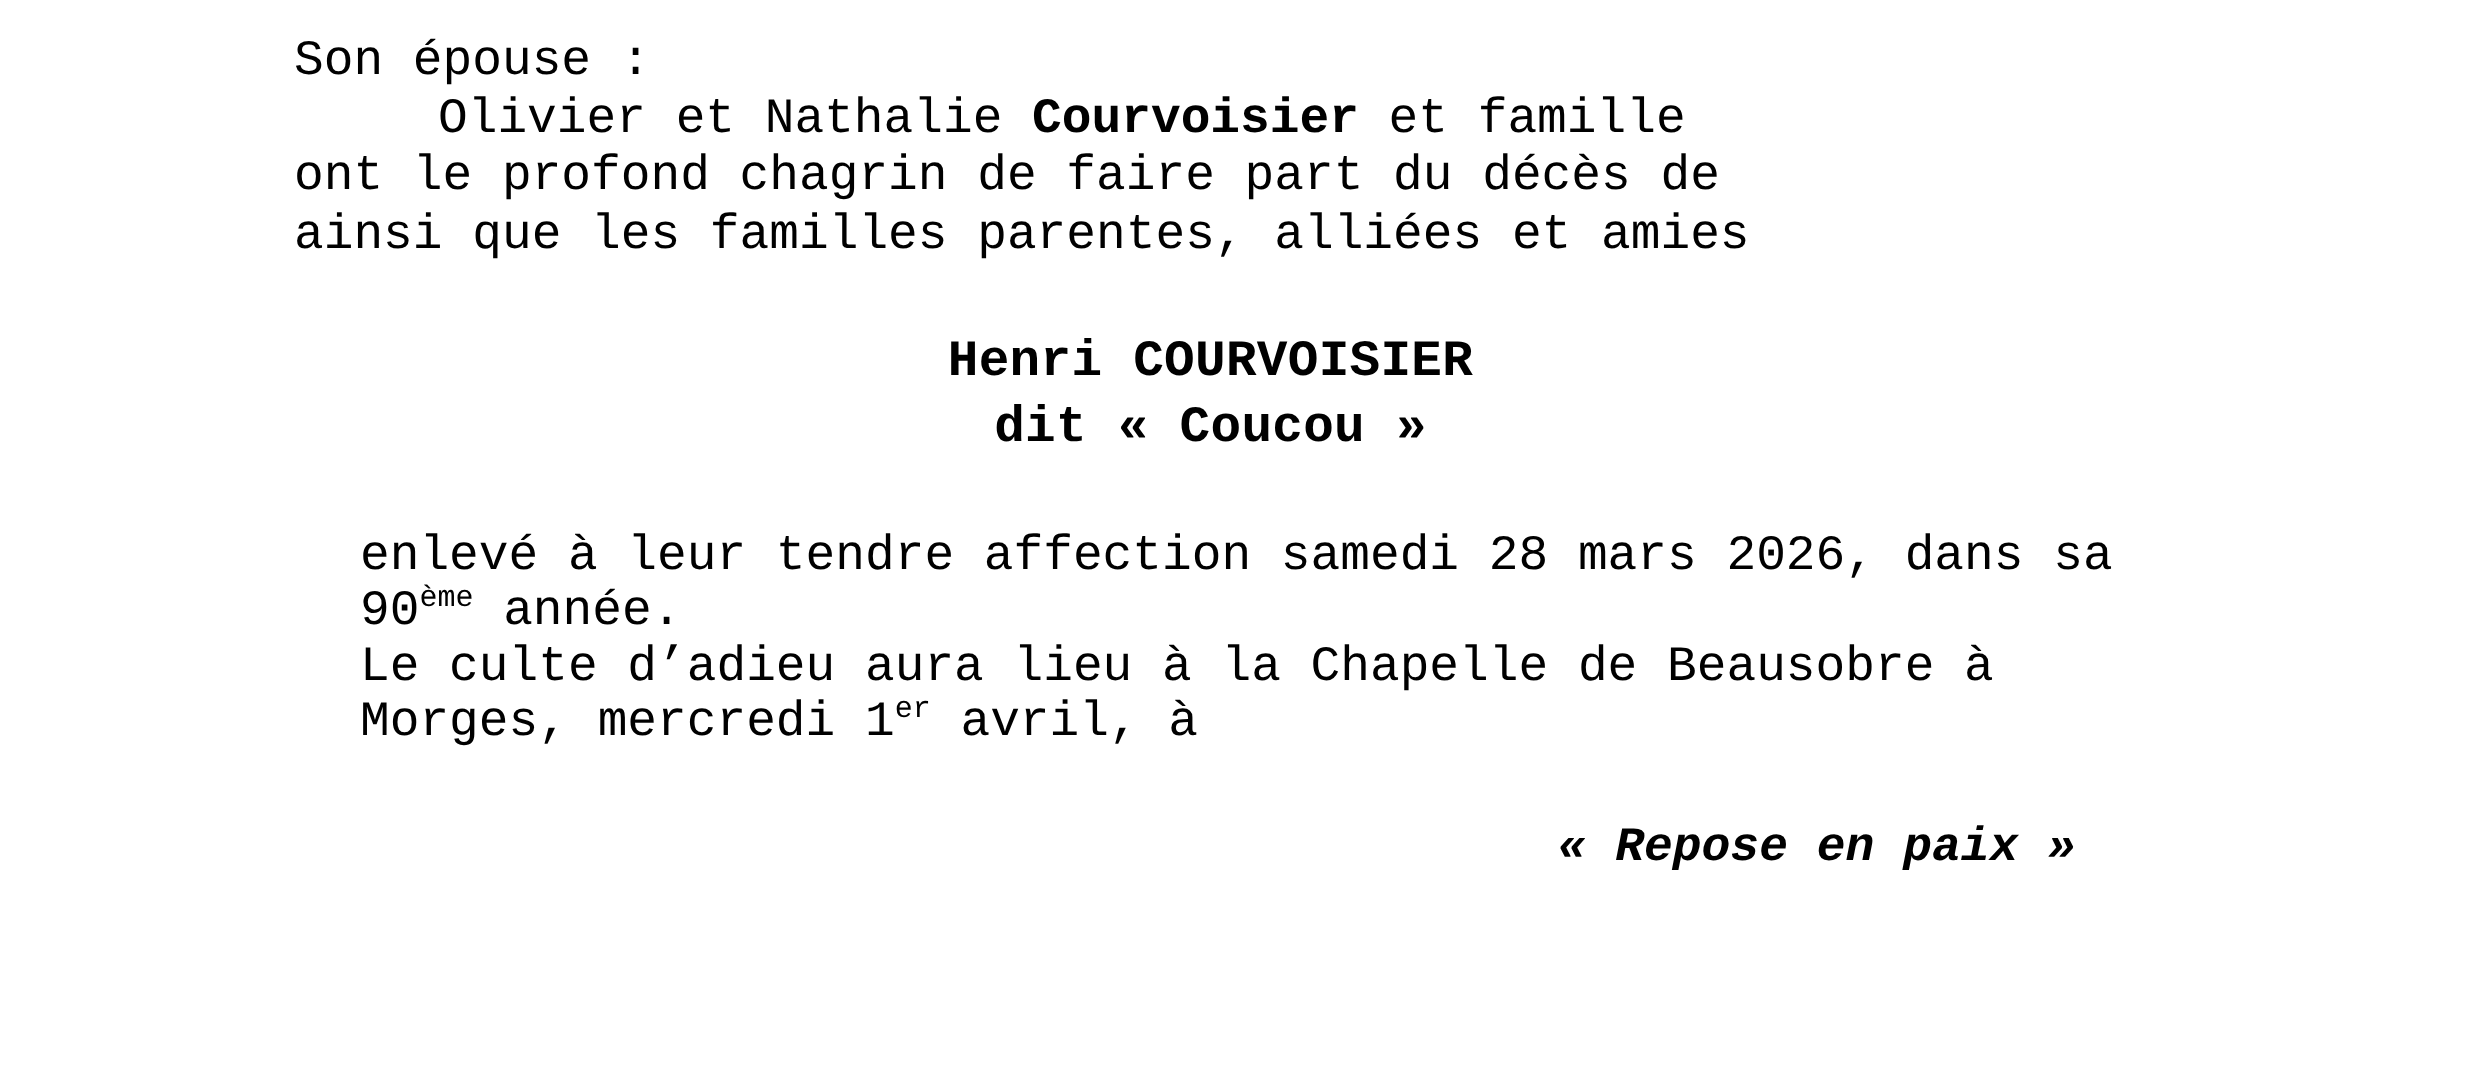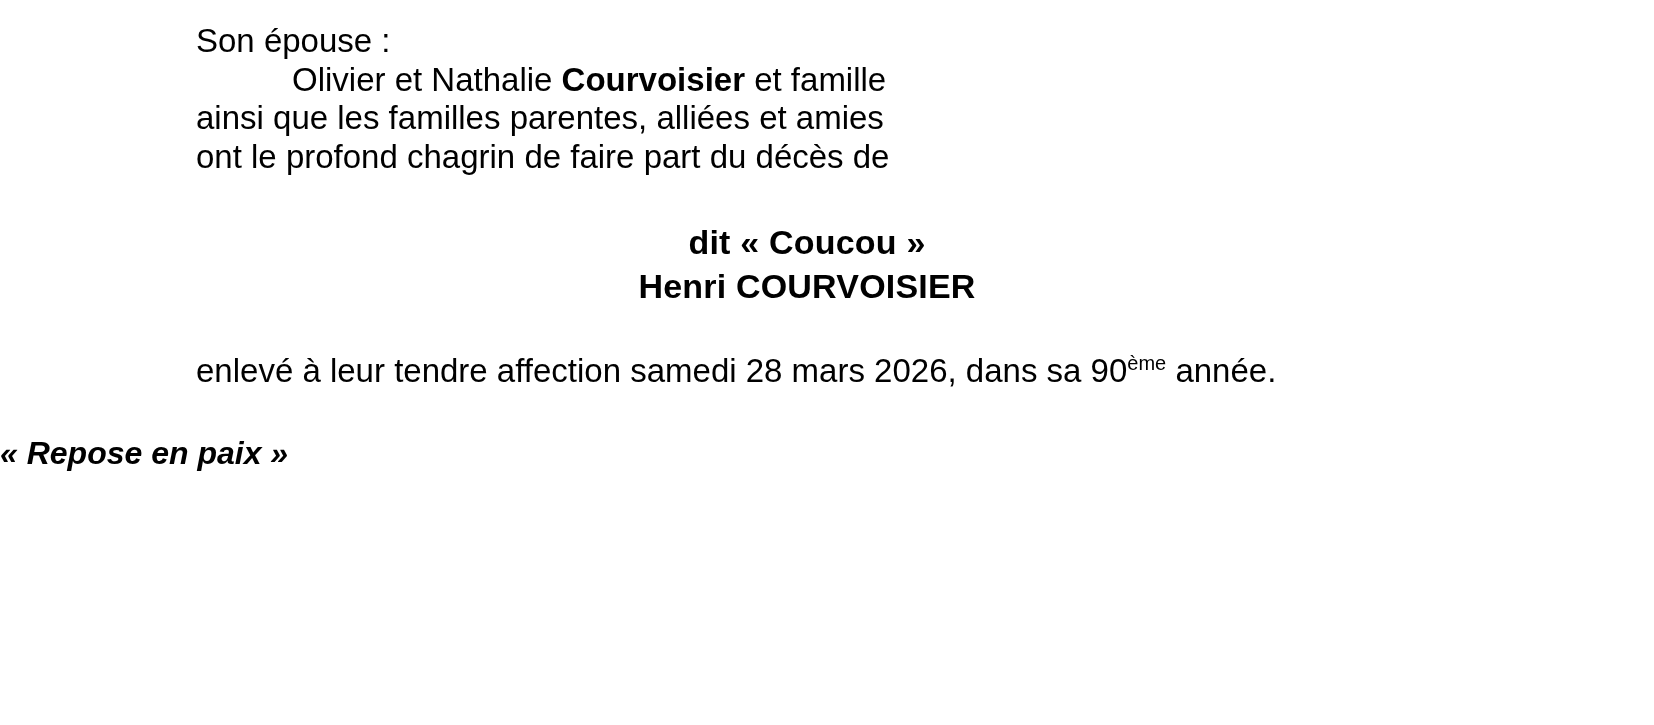--- a/index.html
+++ b/index.html
@@ -13,20 +13,21 @@
     font-family: "Liberation Sans", sans-serif;
     color: #000000;
     overflow: hidden;
   }
   .page {
     position: relative;
     width: 1654px;
     height: 725px;
     box-sizing: border-box;
     padding: 22px 0 0 0;
+    font-family: Liberation Mono, monospace;
   }
   .block {
     padding-left: 196px;
     padding-right: 180px;
   }
   .line {
     font-size: 33px;
     line-height: 38.5px;
     white-space: pre-wrap;
   }
@@ -42,58 +43,60 @@
     padding-right: 40px;
   }
   .name-line {
     font-size: 34px;
     line-height: 44px;
     font-weight: bold;
     letter-spacing: 0.2px;
   }
   .details {
     margin-top: 44px;
+    margin-left: 44px;
   }
   .details .line {
     line-height: 37px;
   }
   sup {
     font-size: 20px;
     vertical-align: super;
     line-height: 0;
   }
   .closing {
     margin-top: 46px;
-    text-align: left;
+    text-align: right;
     padding-right: 270px;
   }
   .closing .quote {
     font-size: 32px;
     font-style: italic;
     font-weight: bold;
   }
 </style>
 </head>
 <body>
 
 <div class="page">
 
   <div class="block">
     <div class="line">Son épouse :</div>
     <div class="line indent"><span>Olivier et Nathalie </span><span class="bold">Courvoisier</span><span> et famille</span></div>
+    <div class="line">ont le profond chagrin de faire part du décès de</div>
     <div class="line">ainsi que les familles parentes, alliées et amies</div>
-    <div class="line">ont le profond chagrin de faire part du décès de</div>
   </div>
 
   <div class="name-block">
+    <div class="name-line">Henri COURVOISIER</div>
     <div class="name-line">dit « Coucou »</div>
-    <div class="name-line">Henri COURVOISIER</div>
   </div>
 
   <div class="block details">
     <div class="line"><span>enlevé à leur tendre affection samedi 28 mars 2026, dans sa 90</span><sup>ème</sup><span> année.</span></div>
+    <div class="line"><span>Le culte d’adieu aura lieu à la Chapelle de Beausobre à Morges, mercredi 1</span><sup>er</sup><span> avril, à</span></div>
   </div>
 
   <div class="closing">
     <span class="quote">« Repose en paix »</span>
   </div>
 
 </div>
 
 </body></html>

